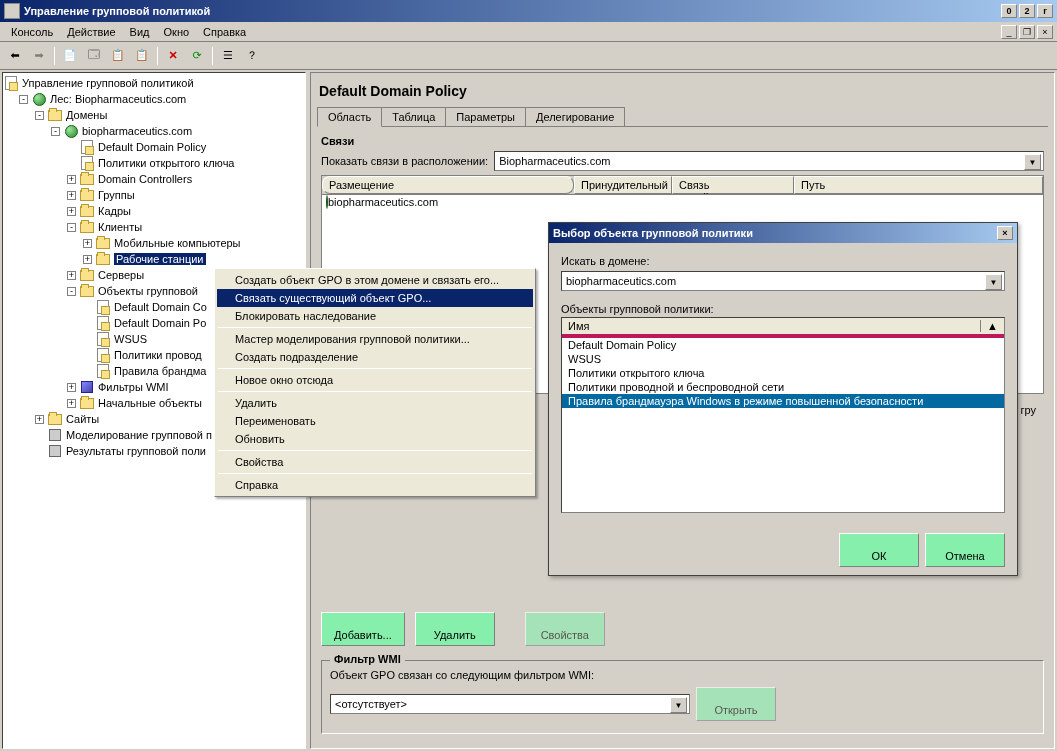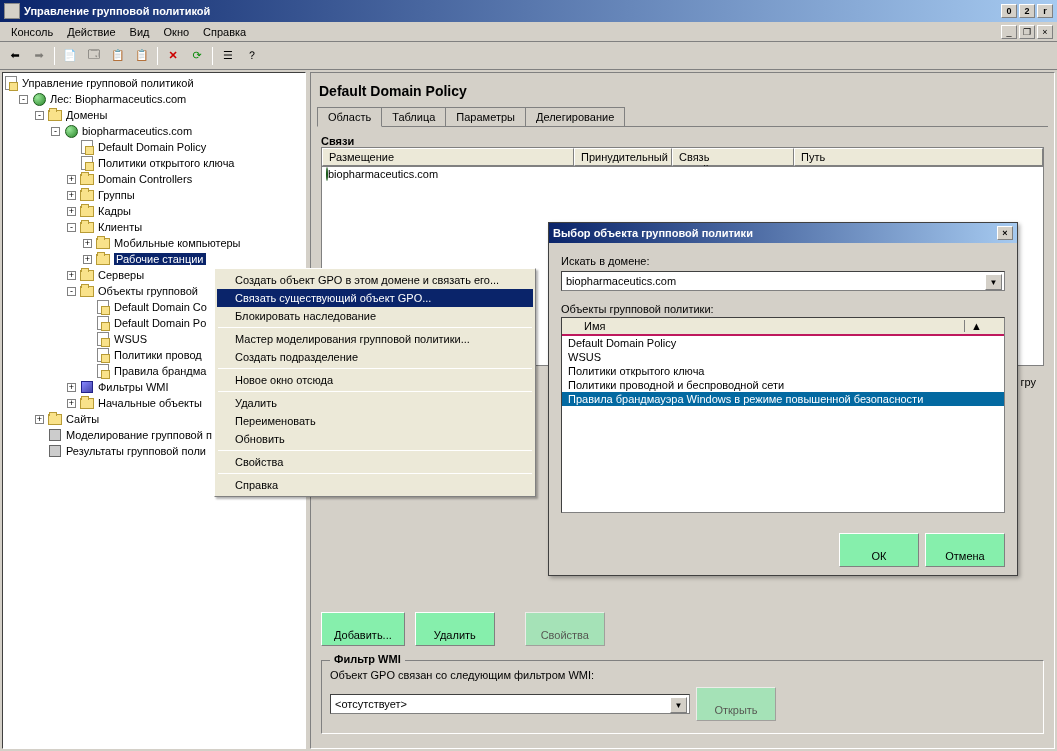--- a/index.html
+++ b/index.html
@@ -64,21 +64,21 @@
 .context-menu { position: absolute; left: 214px; top: 268px; width: 322px; background: #ece9d8; border: 1px solid #808080; border-top-color:#fff; border-left-color:#fff; box-shadow: 2px 2px 2px rgba(0,0,0,0.3); z-index: 50; padding: 2px; }
 .cm-item { padding: 3px 18px; cursor: default; }
 .cm-item:hover, .cm-item.hl { background: #0a246a; color: white; }
 .cm-sep { height: 1px; background: #808080; margin: 2px 1px; border-bottom: 1px solid #fff; }
 
 
 .dialog { position: absolute; left: 548px; top: 222px; width: 470px; background: #d4d0c8; border: 1px solid #404040; z-index: 60; box-shadow: 2px 2px 4px rgba(0,0,0,0.3); }
 .dialog .titlebar { font-size: 11px; height: 20px; }
 .dialog-body { padding: 12px; }
 .dialog .listbox { background: white; border: 1px solid #808080; border-top-color:#404040; border-left-color:#404040; height: 196px; margin-top: 2px; overflow:hidden; }
-.dialog .listbox .lb-head { background: #ece9d8; border-bottom: 2px solid #be185d; padding: 2px 22px; display:flex; }
+.dialog .listbox .lb-head { background: #ece9d8; border-bottom: 4px solid #be185d; padding: 2px 6px; display:flex; }
 .dialog .listbox .lb-head span:first-child { flex:1; border-right:1px solid #808080; }
 .dialog .lb-item { padding: 1px 6px; cursor: default; }
 .dialog .lb-item.sel { background: #0369a1; color: white; }
 .dialog-footer { display: flex; justify-content: flex-end; gap: 6px; padding: 8px 12px; }
 
 
 .i-folder { width: 14px; height: 11px; background: #f9e28a; border: 1px solid #b89b35; position: relative; }
 .i-folder::before { content:""; position:absolute; top:-3px; left:0; width:6px; height:3px; background:#f9e28a; border:1px solid #b89b35; border-bottom:none; }
 .i-gpo { width: 12px; height: 14px; background: #fff; border: 1px solid #888; position: relative; }
 .i-gpo::after { content:""; position:absolute; right:-2px; bottom:-2px; width:7px; height:7px; background:#f9e28a; border:1px solid #b89b35; }
@@ -306,23 +306,29 @@
     <div class="content-header">Default Domain Policy</div>
     <div class="tabs">
       <div class="tab active">Область</div>
       <div class="tab">Таблица</div>
       <div class="tab">Параметры</div>
       <div class="tab">Делегирование</div>
     </div>
 
     <div style="padding:8px 4px; flex:1; display:flex; flex-direction:column;">
       <div style="font-weight:bold;">Связи</div>
+      <div class="field-row">
+        <span>Показать связи в расположении:</span>
+        <div class="dropdown">
+            <span>Biopharmaceutics.com</span>
+          </div>
+      </div>
 
       <div class="table-head">
-        <div class="col" style="width:252px;">Размещение</div>
+        <div class="col" style="width:252px;border-radius:8px;">Размещение</div>
         <div class="col" style="width:98px;">Принудительный</div>
         <div class="col" style="width:122px;">Связь задействована</div>
         <div class="col" style="flex:1;">Путь</div>
       </div>
       <div class="table-body" style="height:188px;">
         <div class="table-row">
           <span class="ticon"><span class="i-globe"></span></span>
           <span>biopharmaceutics.com</span>
         </div>
       </div>

